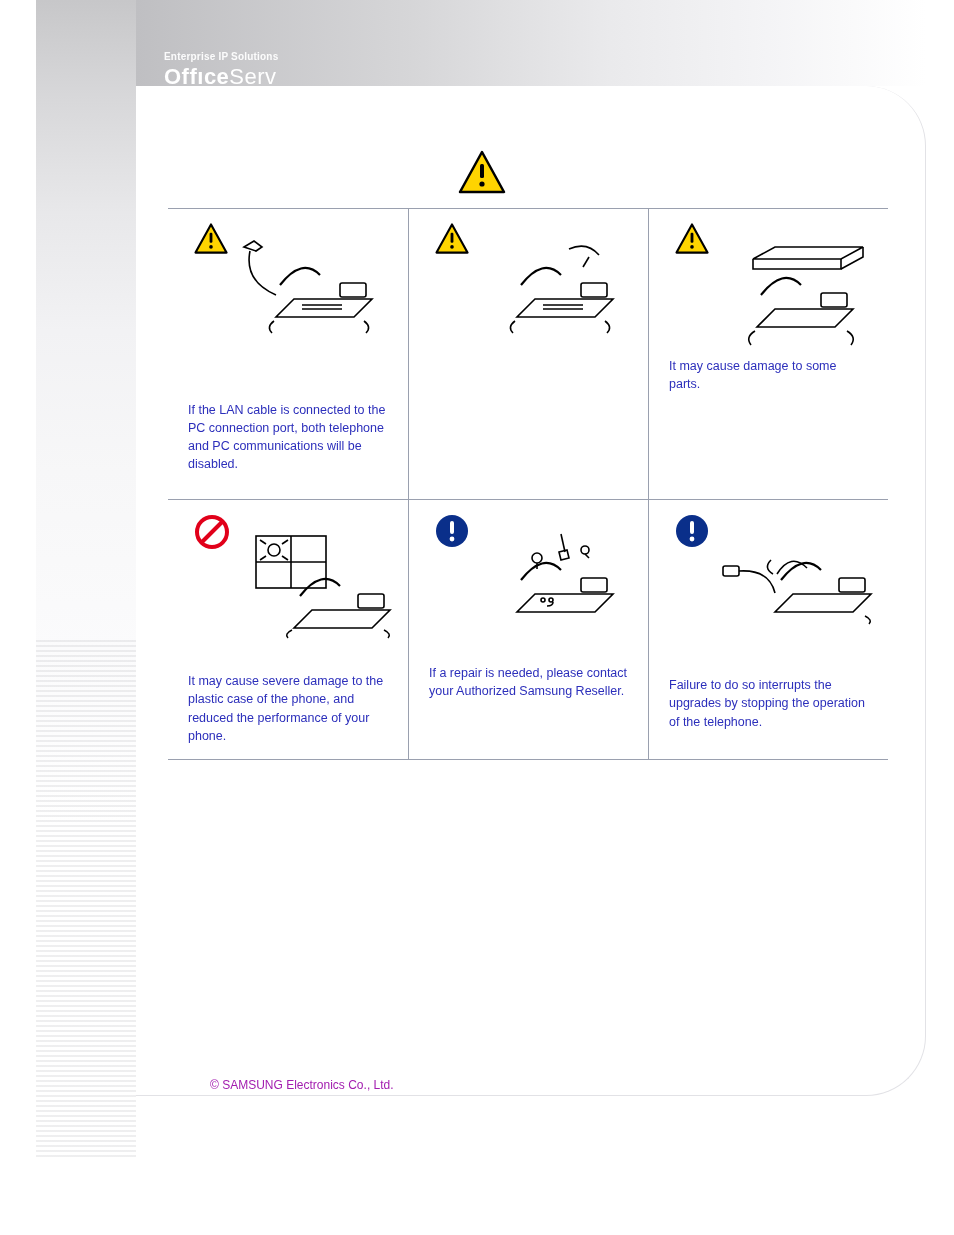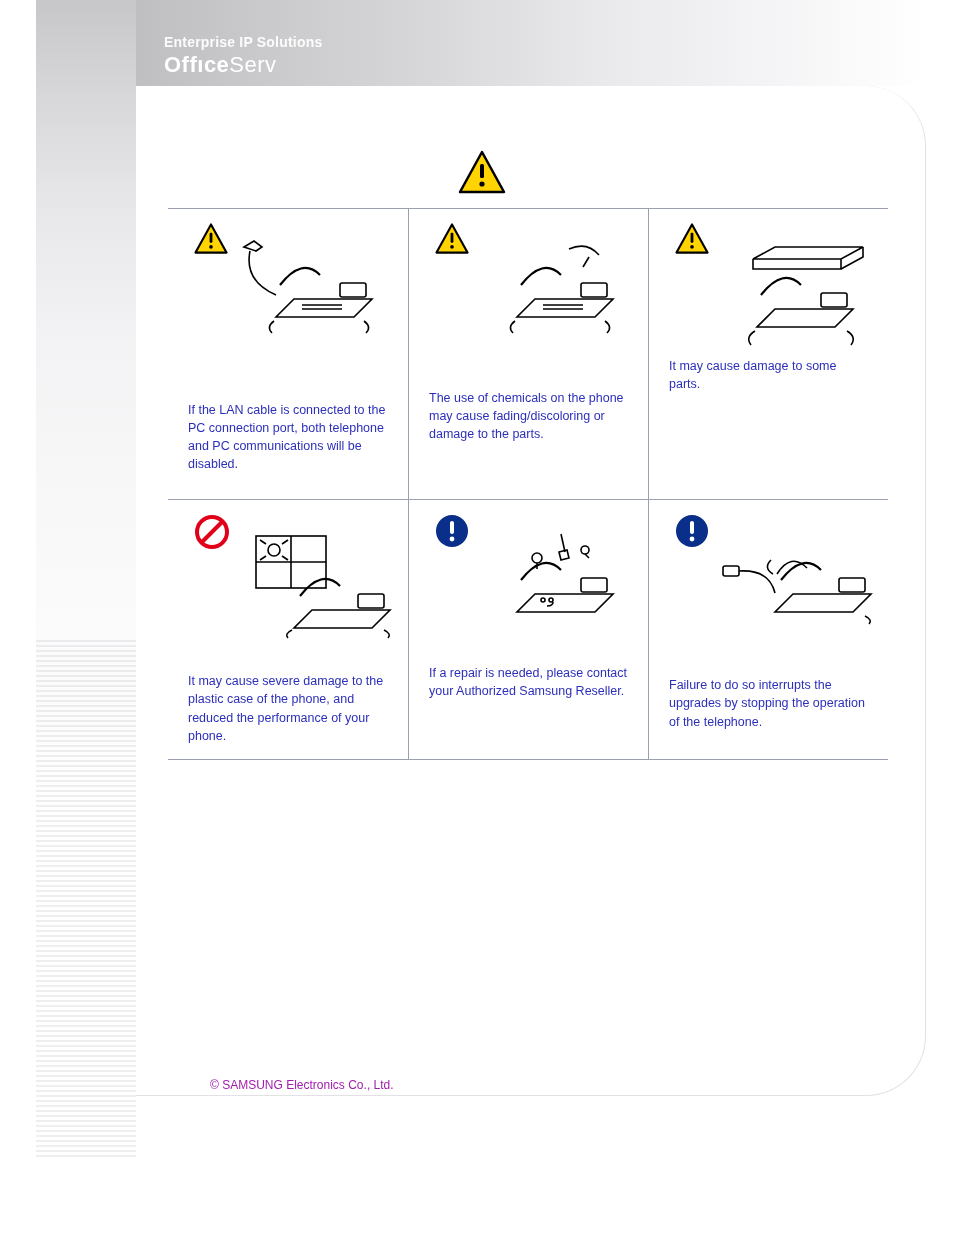--- a/index.html
+++ b/index.html
@@ -11,21 +11,21 @@
   }
   .leftband::after {
     content: ""; position: absolute; left: 0; right: 0; top: 640px; height: 520px;
     background: repeating-linear-gradient(to bottom, rgba(180,180,185,0.22) 0 2px, rgba(255,255,255,0) 2px 5px);
   }
   .topgrad {
     position: absolute; left: 136px; top: 0; width: 790px; height: 86px;
     background: linear-gradient(to right, #bfbfc2 0%, #d6d6d8 35%, #eaeaec 60%, #f4f4f6 80%, #ffffff 100%);
   }
   .brand { position: absolute; left: 164px; top: 34px; color: #fff; }
-  .brand .small { font-size: 14px; font-weight: 600; letter-spacing: .2px; opacity: .95; }
+  .brand .small { font-size: 10px; font-weight: 600; letter-spacing: .2px; opacity: .95; margin-top: 17px; }
   .brand .logo { font-size: 22px; font-weight: 300; letter-spacing: .5px; margin-top: 2px; }
   .brand .logo b { font-weight: 800; }
   .panel {
     position: absolute; left: 136px; top: 86px; width: 790px; height: 1010px;
     background: #fff; border: 1px solid #e2e2e6; border-left: none; border-top: none;
     border-radius: 0 60px 60px 0;
   }
   .content { position: absolute; left: 168px; top: 140px; width: 720px; }
   .titlesection { display: flex; align-items: center; justify-content: center; height: 68px; }
   .grid { width: 720px; border-top: 1px solid #9aa0af; }
@@ -125,21 +125,20 @@
                 <rect x="104" y="44" width="26" height="14" rx="2"></rect>
                 <path d="M66 70 l40 0"></path>
                   <path d="M66 66 l40 0"></path>
                 <path d="M128 82 q8 6 2 12"></path>
                   <path d="M38 82 q-8 6 -2 12"></path>
               </svg>
             </span>
           </div>
           <div class="head" style="visibility:hidden;height:0;margin:0">Do not use chemical solvents such as wax, benzene, alcohol, thinners, mosquito repellants, lubricants or detergents on the phone.</div>
           <div style="height:48px"></div>
-          <div class="body">The use of chemicals on the phone may cause fading/discoloring or damage to the parts.</div>
         </div>
 
         <div class="cell">
           <div class="imgwrap">
             <span class="badge tri-sm">
               <svg width="34" height="31" viewBox="0 0 48 44">
                   <polygon points="24,2 46,42 2,42" fill="#ffd400" stroke="#000" stroke-width="3" stroke-linejoin="round"></polygon>
                   <rect x="22" y="14" width="4" height="14" rx="1.5" fill="#000"></rect>
                   <circle cx="24" cy="34" r="2.6" fill="#000"></circle>
                 </svg>

